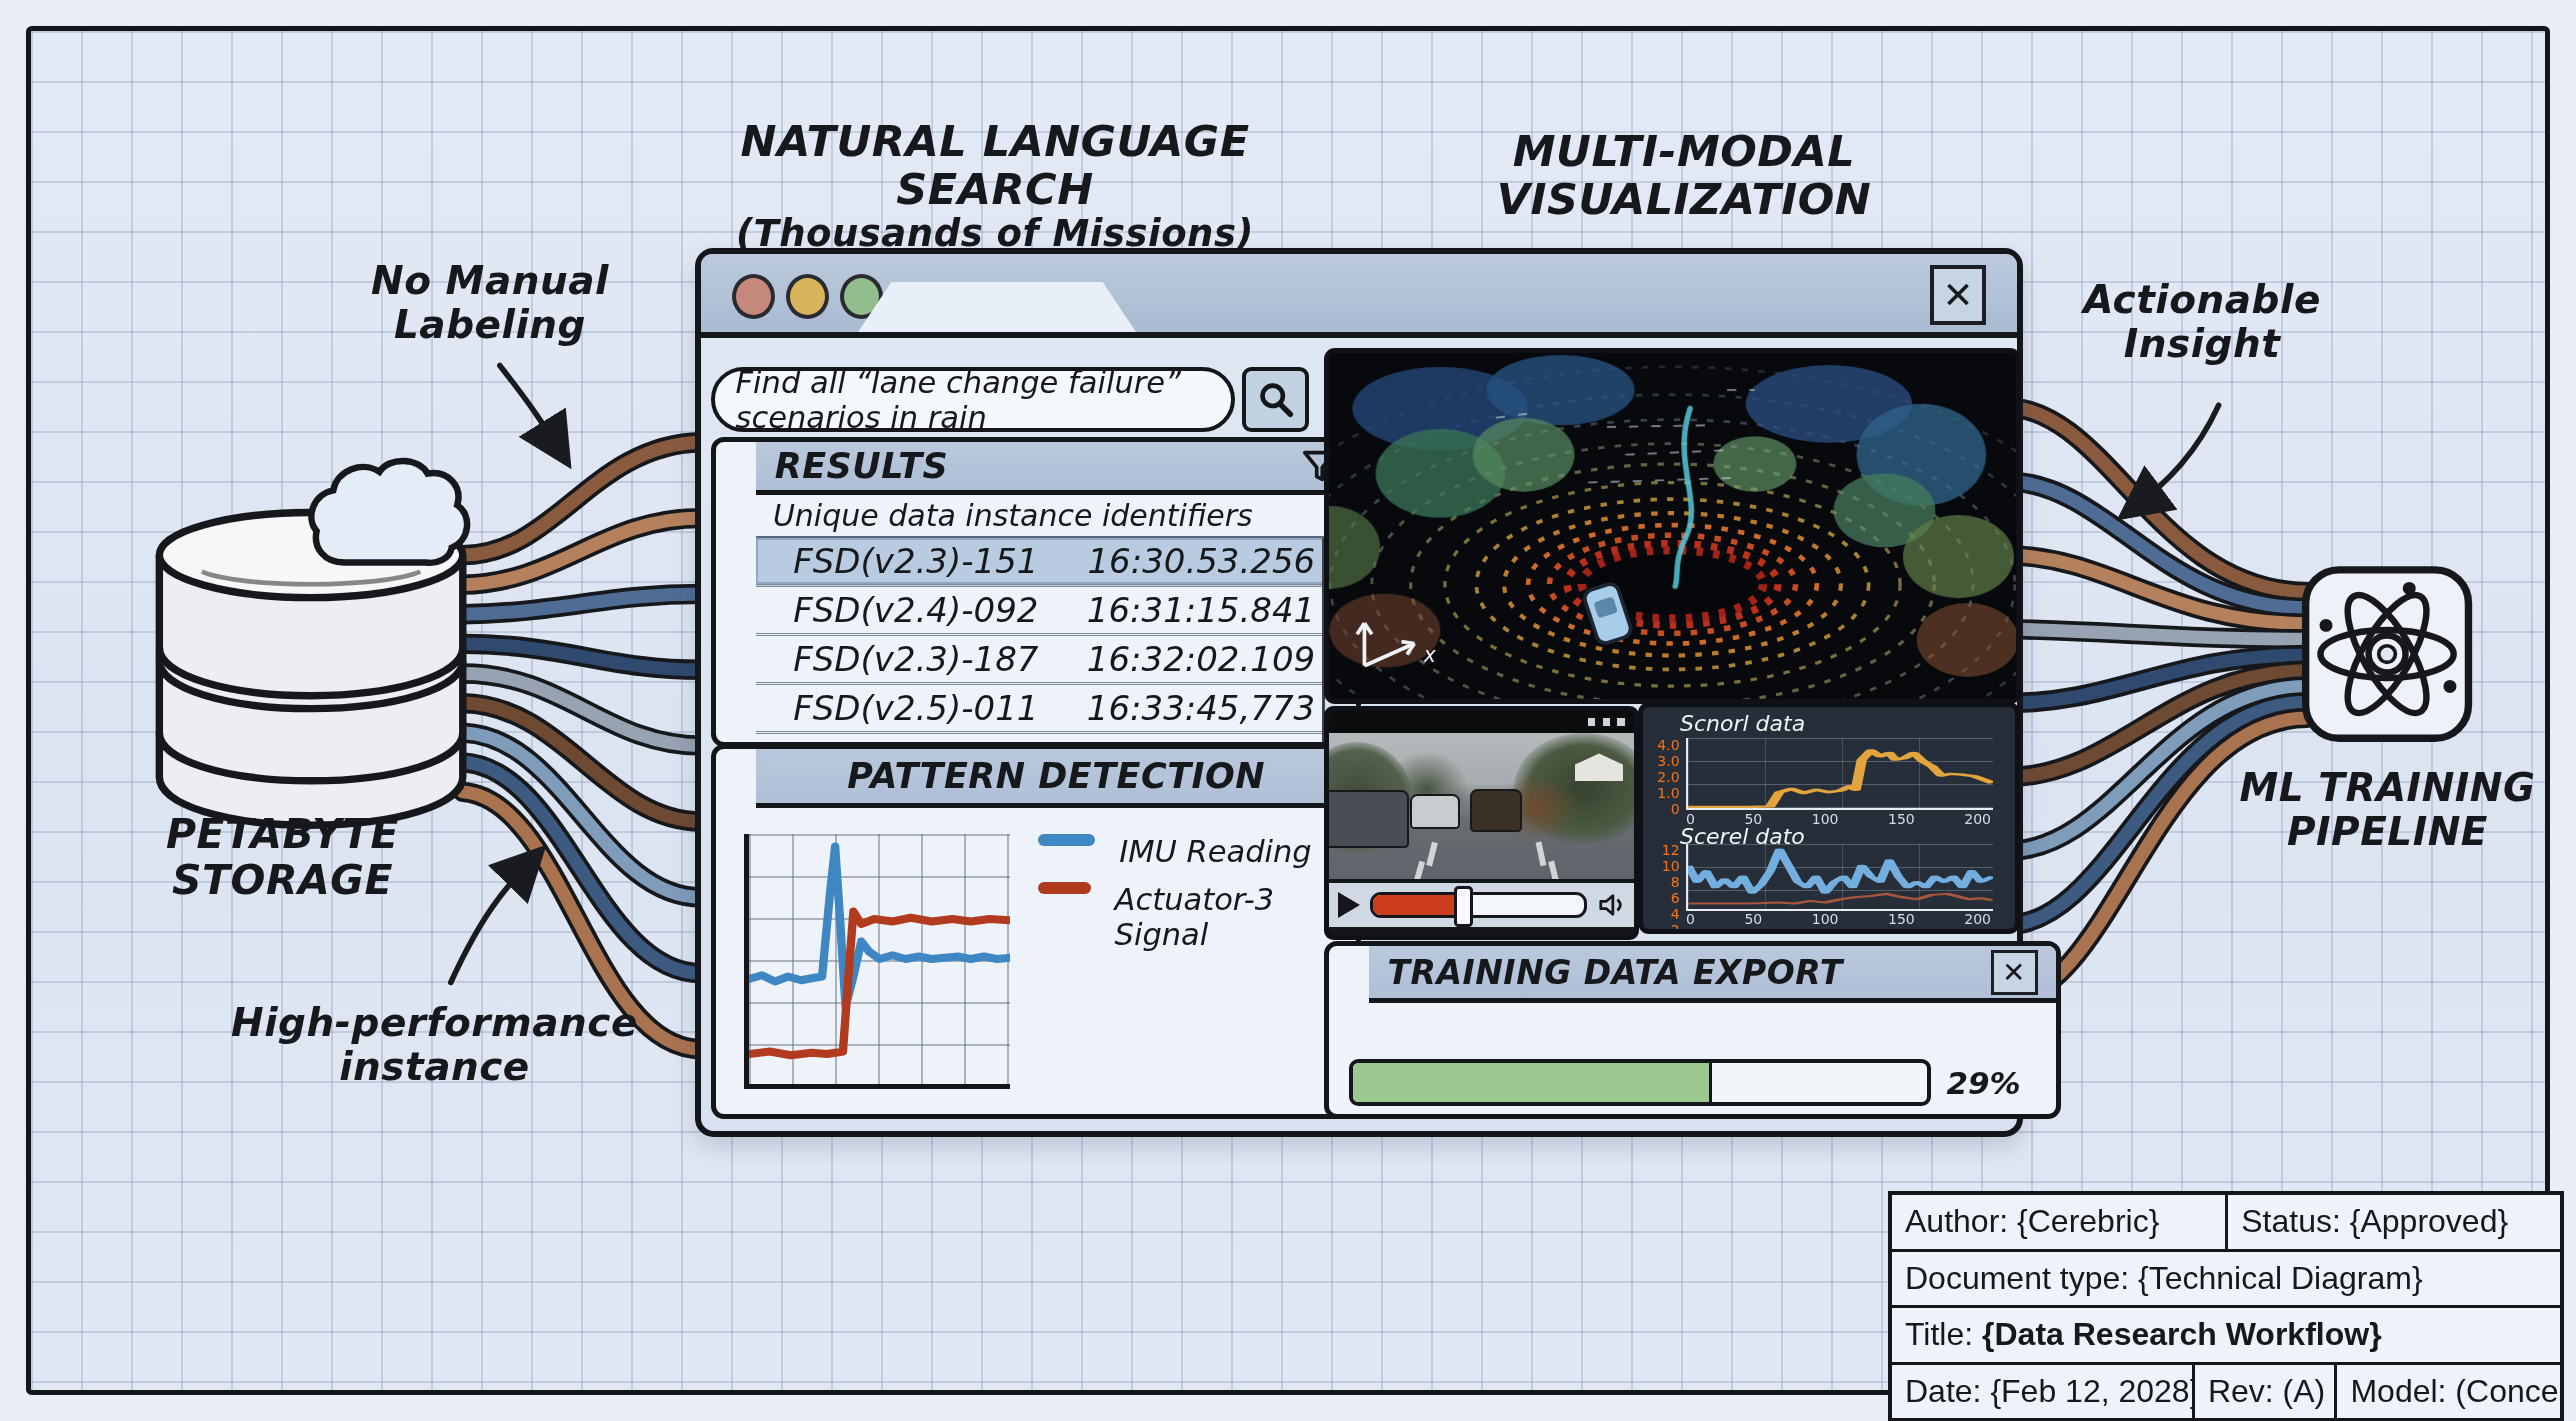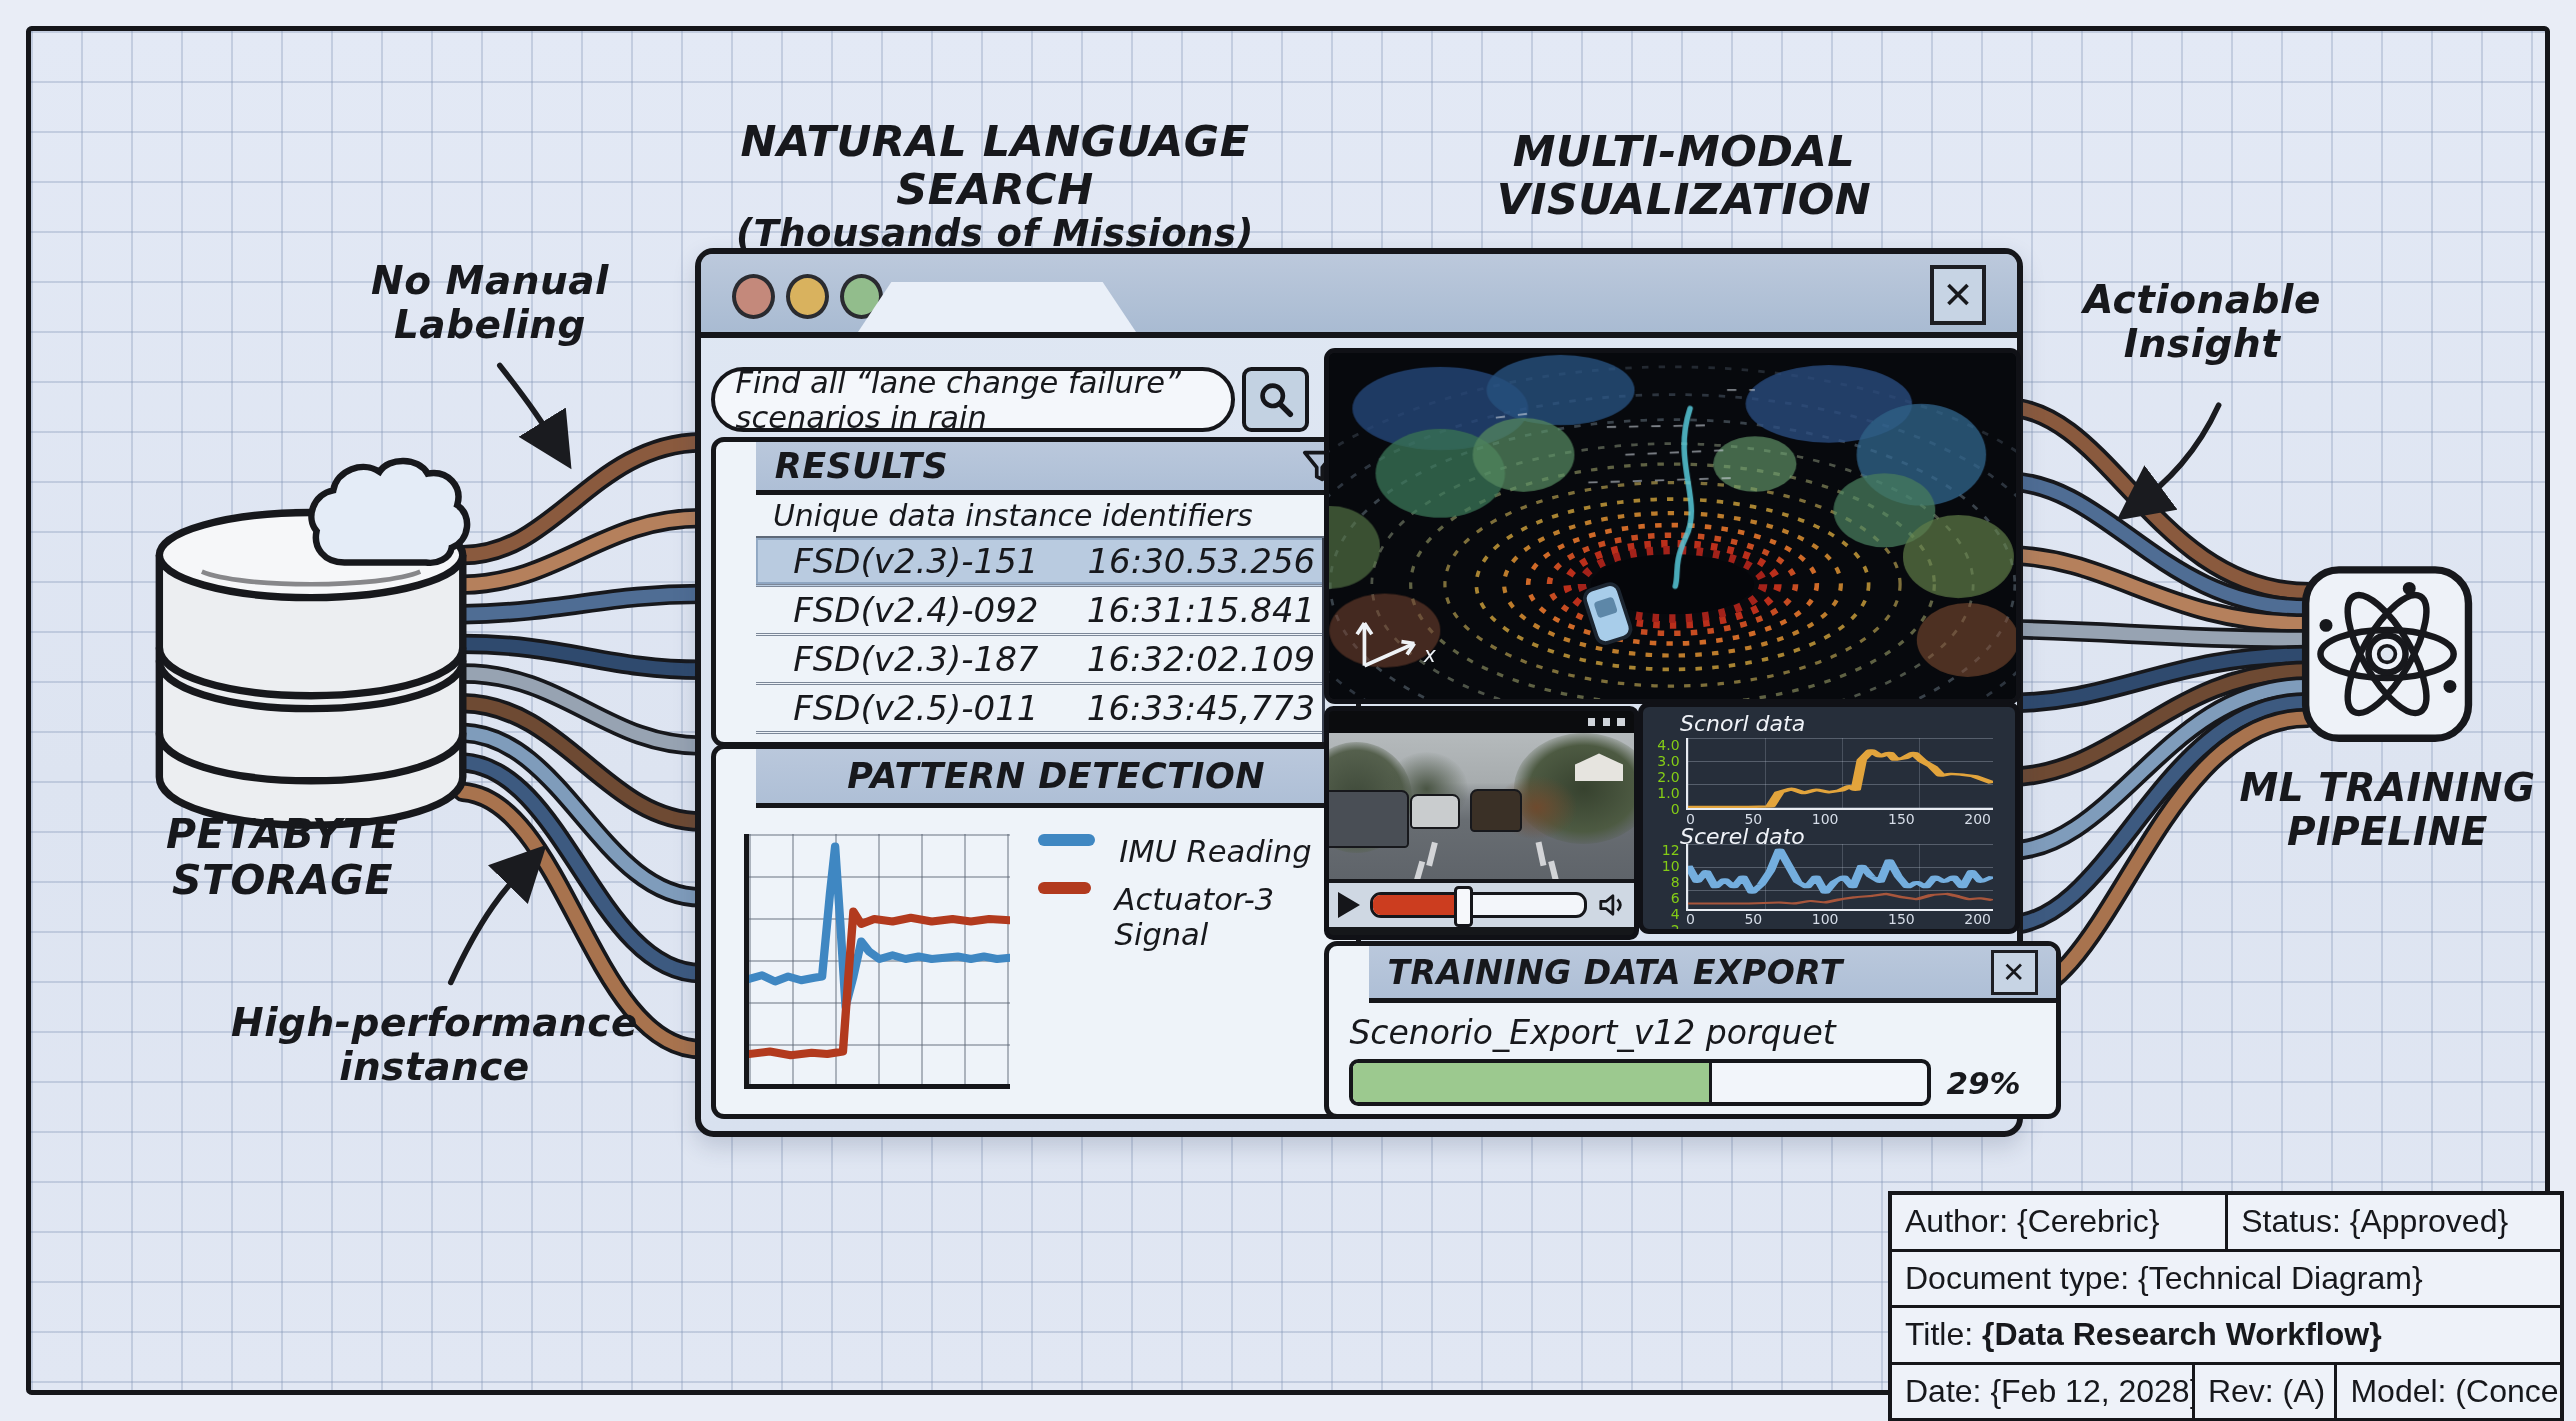--- a/index.html
+++ b/index.html
@@ -84,21 +84,21 @@
   .vhandle{position:absolute;top:-9.3px;width:13px;height:35px;background:#f6f8fb;border:3.7px solid #15161a;border-radius:4.6px;}
   
   .sensors{position:absolute;left:937px;top:448px;width:372px;height:222px;border:5.6px solid #101116;
     border-radius:11px;background:#262e3a;color:#e8ecf2;overflow:hidden;}
   .schart{position:absolute;left:43px;width:305px;height:70px;border-left:2.8px solid #e8ecf2;
     border-bottom:2.8px solid #e8ecf2;
     background:repeating-linear-gradient(to bottom, rgba(210,220,235,.28) 0 0.9px, transparent 0.9px 23px),
                repeating-linear-gradient(to right, rgba(210,220,235,.20) 0 0.9px, transparent 0.9px 77px);}
   .slabel{position:absolute;left:37px;font-size:22px;font-style:italic;color:#f0f3f8;}
   .yticks{position:absolute;width:31px;text-align:right;font-size:14px;display:flex;
-    flex-direction:column;justify-content:space-between;color:#84cc16;}
+    flex-direction:column;justify-content:space-between;color:#f97316;}
   .xticks{position:absolute;left:43px;width:305px;font-size:14px;display:flex;
     justify-content:space-between;color:#d6dde8;}
   
   .export{left:623px;top:687px;width:687px;height:168px;}
   .export .panel-head{height:52px;font-size:33px;justify-content:space-between;}
   .exp-close{width:41px;height:39px;border:3.7px solid #1d1e23;background:#c7d4e4;display:flex;
     align-items:center;justify-content:center;font-size:28px;font-weight:bold;}
   .exp-file{position:absolute;left:20.4px;top:67px;font-size:33px;}
   .exp-row{position:absolute;left:20.4px;top:113px;right:20.4px;display:flex;align-items:center;gap:15px;}
   .exp-track{position:relative;width:574px;height:39px;border:4.6px solid #15161a;border-radius:9.3px;
@@ -442,21 +442,20 @@
           <span>150</span>
           <span>200</span>
         </div>
     </div>
 
     <div class="panel export">
       <div class="panel-head marker">
         <span>TRAINING DATA EXPORT</span>
         <span class="exp-close">✕</span>
       </div>
-      <div class="exp-file hand">Scenorio_Export_v12 porquet</div>
       <div class="exp-row">
         <span class="exp-track">
           <span class="exp-fill" style="width: 62%; background: rgb(156, 201, 143);"></span>
         </span>
         <span class="exp-pct">29%</span>
       </div>
     </div>
   </div>
 
   <div class="tblock">

